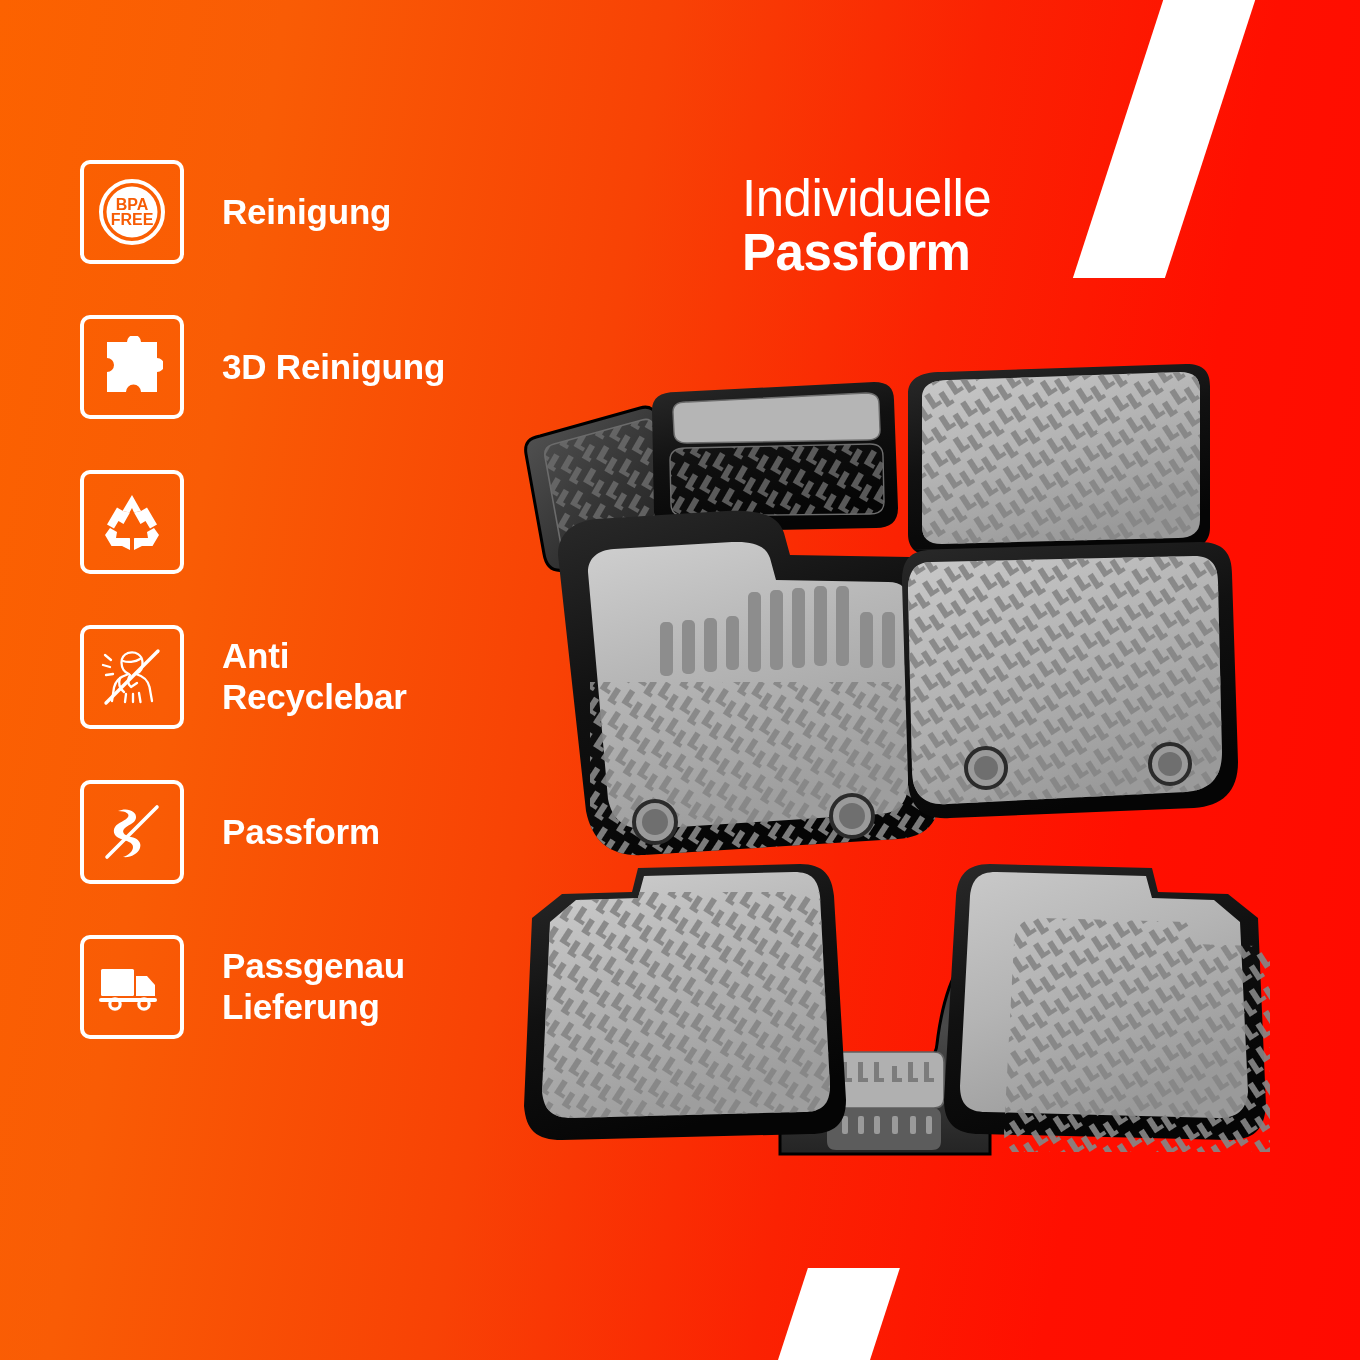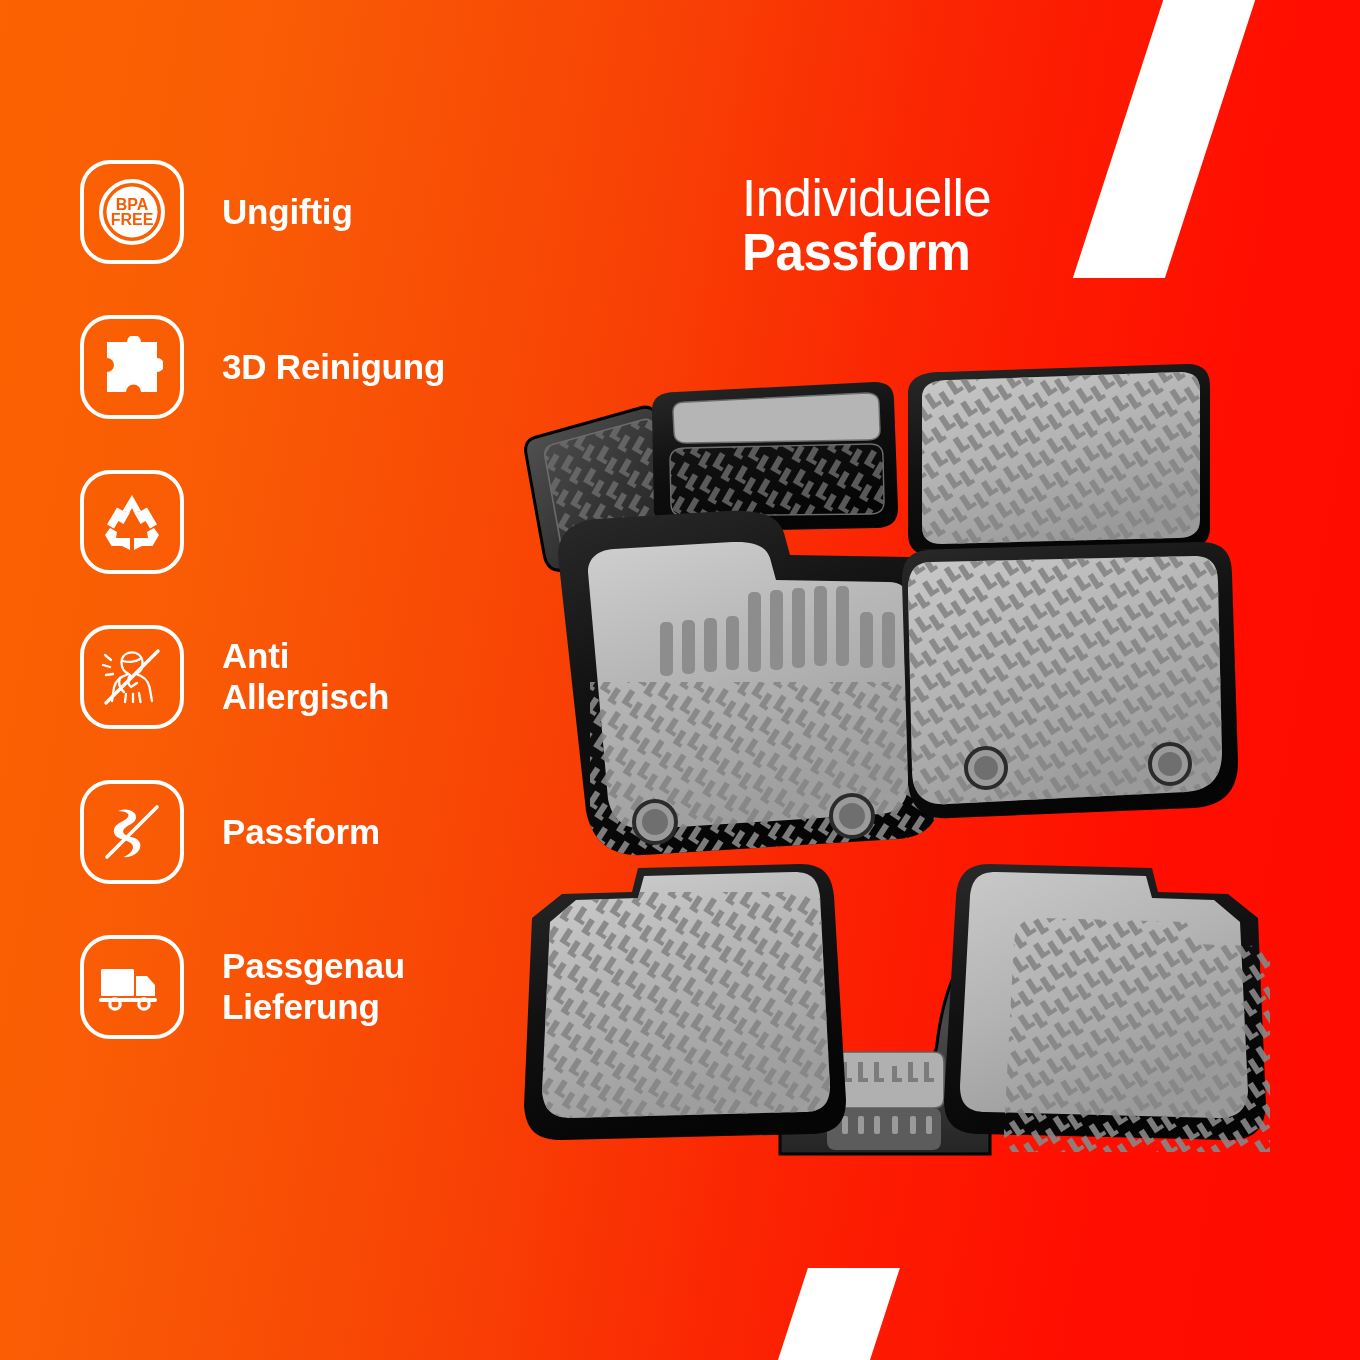--- a/index.html
+++ b/index.html
@@ -46,21 +46,21 @@
     display: flex;
     align-items: center;
     height: 104px;
     margin-bottom: 51px;
   }
   .feature-icon {
     flex: 0 0 104px;
     width: 104px;
     height: 104px;
     border: 4px solid #ffffff;
-    border-radius: 30px;
+    border-radius: 10px;
     box-sizing: border-box;
     display: flex;
     align-items: center;
     justify-content: center;
   }
   .feature-icon svg { display: block; }
   .feature-label {
     margin-left: 38px;
     color: #ffffff;
     font-size: 35px;
@@ -111,21 +111,21 @@
 
     <div class="feature-row">
       <div class="feature-icon">
         <svg width="74" height="74" viewBox="0 0 74 74">
           <circle cx="37" cy="37" r="31" fill="none" stroke="#fff" stroke-width="4"></circle>
           <circle cx="37" cy="37" r="25.5" fill="#fff"></circle>
           <text x="37" y="35" text-anchor="middle" font-family="Liberation Sans, sans-serif" font-size="16" font-weight="bold" fill="#F75C05">BPA</text>
           <text x="37" y="50" text-anchor="middle" font-family="Liberation Sans, sans-serif" font-size="16" font-weight="bold" fill="#F75C05">FREE</text>
         </svg>
       </div>
-      <div class="feature-label">Ungiftig</div>
+      <div class="feature-label">Reinigung</div>
     </div>
 
     <div class="feature-row">
       <div class="feature-icon">
         <svg width="62" height="62" viewBox="0 0 62 62">
           <path fill="#fff" d="M6 6 h20 a7 7 0 0 1 14 0 h16 v16 a7 7 0 0 1 0 14 v20 H40 a7.5 7.5 0 0 0-15 0 H6 V36 a7 7 0 0 0 0-14 Z"></path>
         </svg>
       </div>
       <div class="feature-label">3D Reinigung</div>
     </div>
@@ -158,21 +158,21 @@
             <path d="M28.5 30.5 c-7 2 -12 6.5 -13.5 13 L13 57"></path>
             <path d="M31 31 c-3 5 -2.5 9 1 12 l6 -4"></path>
             <path d="M21 34 c-2 6 0 11 4 14"></path>
             <path d="M40 49 l1.5 9 M34 50 l0 8 M27 50 l-1 8"></path>
             <path d="M12 16 l-6 -5 M11 23 l-7 -2 M14 30 l-7 1"></path>
           </g>
           <line x1="7" y1="59" x2="59" y2="7" stroke="#fff" stroke-width="3.4" stroke-linecap="round"></line>
         </svg>
       </div>
       <div class="feature-label">Anti
-Allergisch</div>
+Recyclebar</div>
     </div>
 
     <div class="feature-row">
       <div class="feature-icon">
         <svg width="66" height="66" viewBox="0 0 66 66">
           <path fill="#fff" d="M19 12 c9 -4 19 0 18 7 -1 6 -9 7 -12 11 -3 4 2 7 7 8 6 1 11 5 9 11 -2 6 -10 10 -17 9 6 -2 10 -6 10 -10 0 -5 -7 -6 -12 -8 -6 -2 -9 -7 -6 -12 3 -5 11 -6 13 -10 2 -3 -2 -6 -10 -6 Z"></path>
           <line x1="8" y1="58" x2="58" y2="8" stroke="#fff" stroke-width="3.6" stroke-linecap="round"></line>
         </svg>
       </div>
       <div class="feature-label">Passform</div>

